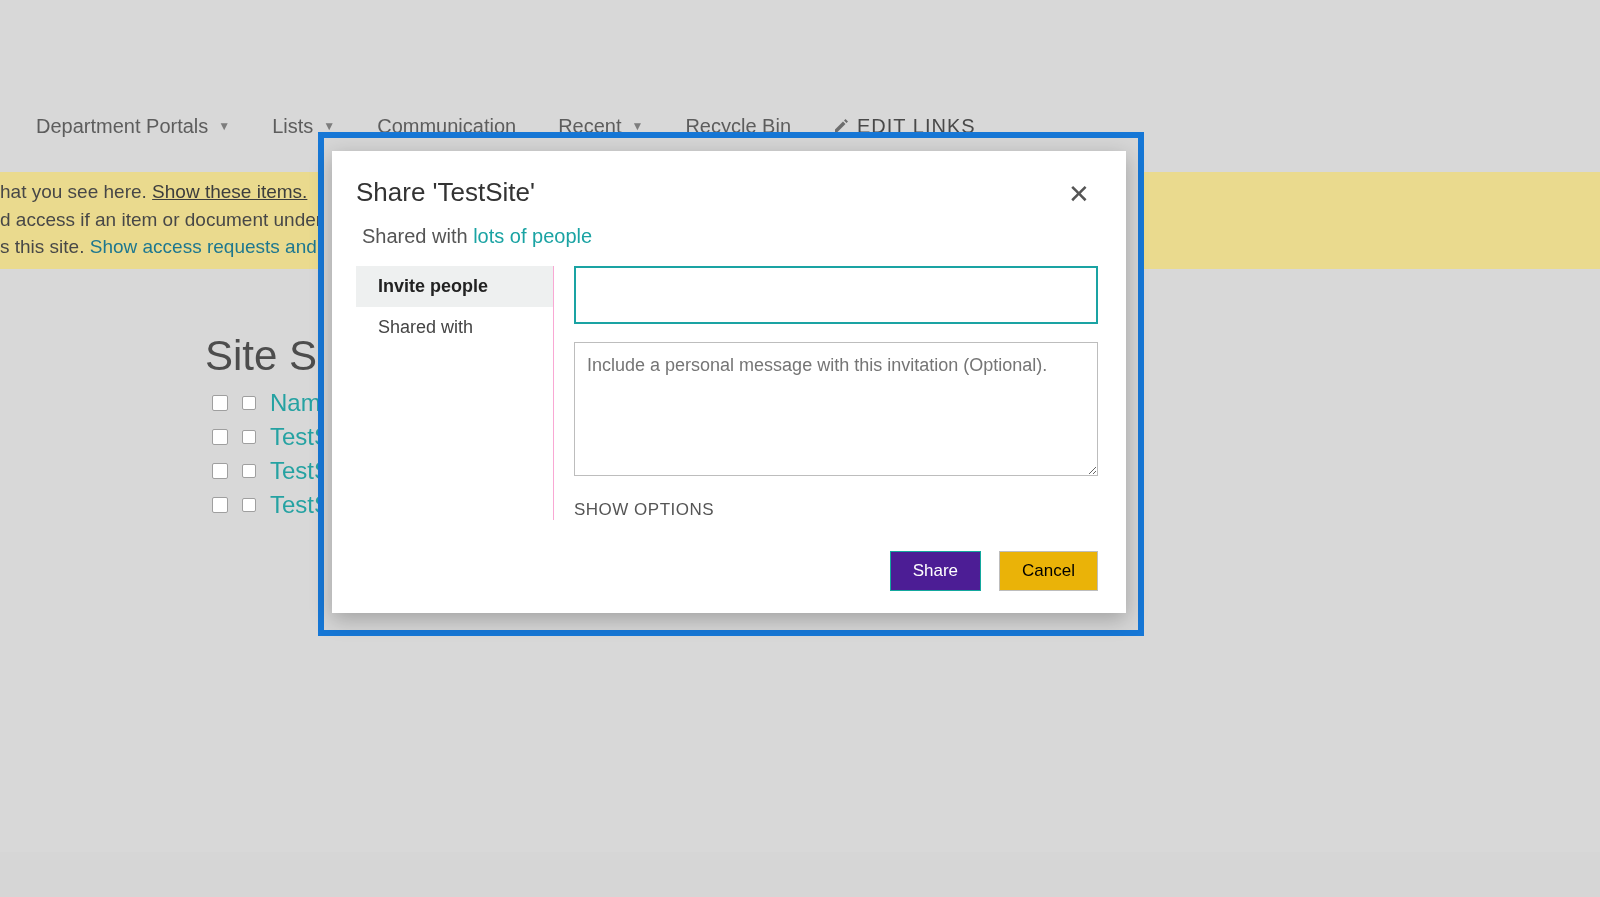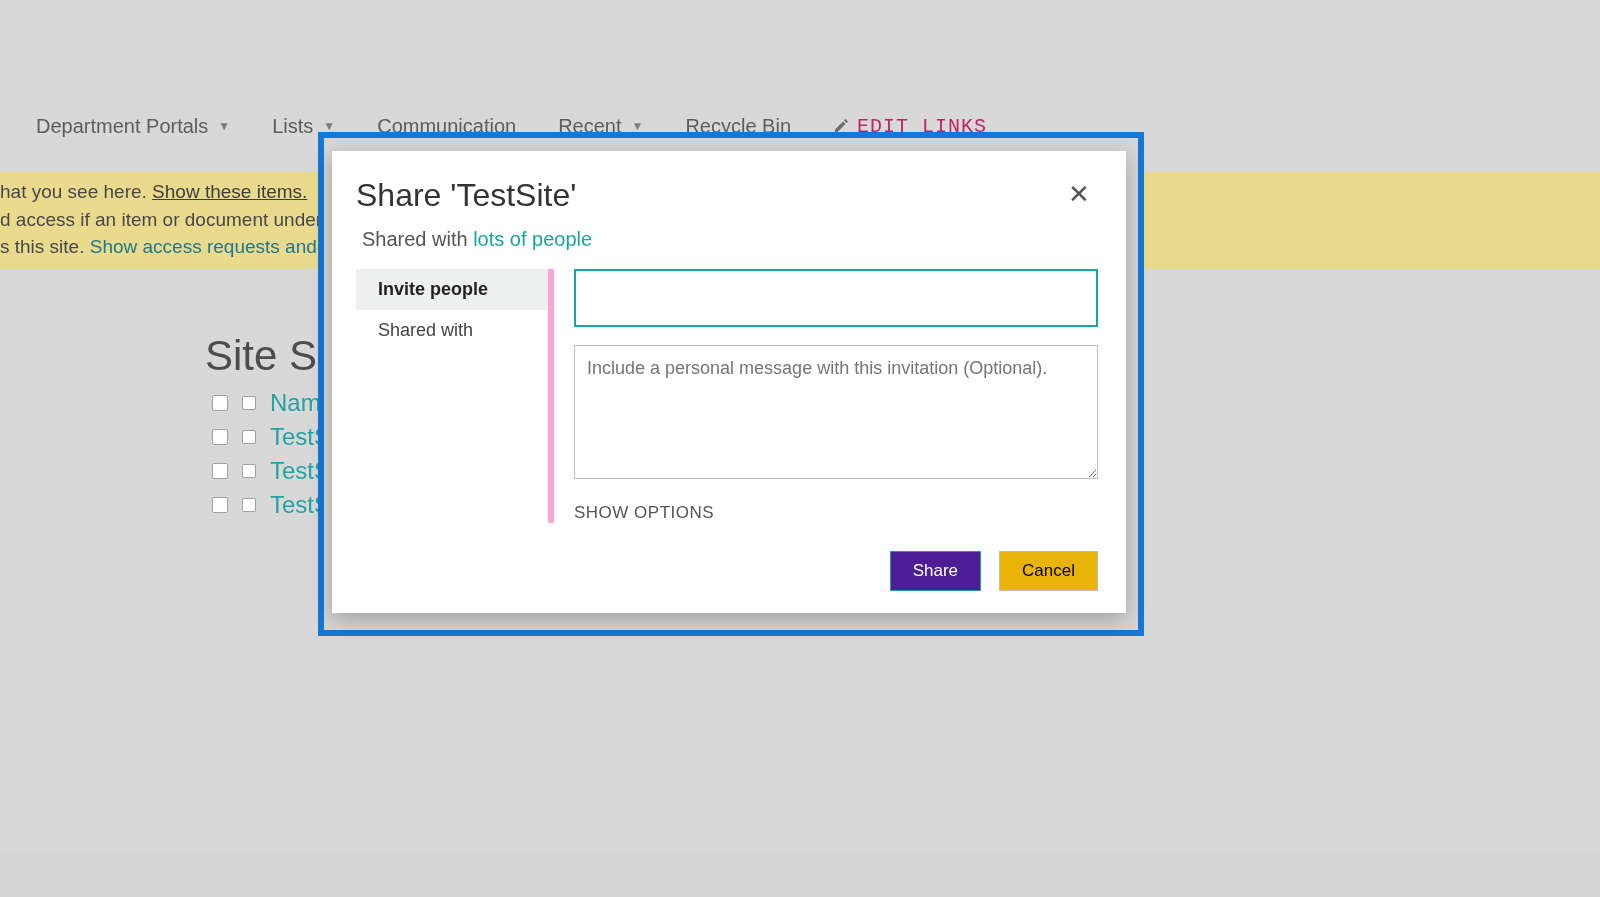--- a/index.html
+++ b/index.html
@@ -3,21 +3,21 @@
 <meta charset="utf-8">
 <style>
   * { box-sizing: border-box; margin: 0; padding: 0; }
   html, body { width: 1600px; height: 897px; overflow: hidden; font-family: "Segoe UI", Arial, sans-serif; background: #d6d6d6; }
   .canvas { position: relative; width: 1600px; height: 852px; }
 
   
   .topnav { position: absolute; left: 0; right: 0; top: 108px; height: 36px; display: flex; align-items: center; gap: 42px; padding-left: 36px; color: #555; font-size: 20px; }
   .topnav .nav-item { display: flex; align-items: center; gap: 10px; cursor: pointer; }
   .topnav .caret { font-size: 12px; color: #777; }
-  .topnav .edit-links { display: flex; align-items: center; gap: 8px; color: #be185d; letter-spacing: 1px; font-family: Liberation Mono, monospace; }
+  .topnav .edit-links { display: flex; align-items: center; gap: 8px; color: #404040; letter-spacing: 1px; }
   .topnav .pencil { width: 16px; height: 16px; }
 
   
   .notice { position: absolute; left: 0; right: 0; top: 172px; background: #e9d988; padding: 6px 0 8px 0; color: #3e3e3e; font-size: 19px; line-height: 1.45; }
   .notice .line1 { padding-left: 0; }
   .notice a.underline { text-decoration: underline; color: #333; }
   .notice a.link { color: #12708a; text-decoration: none; }
 
   
   .page-heading { position: absolute; left: 205px; top: 332px; font-weight: 300; font-size: 42px; color: #444; }
@@ -30,27 +30,27 @@
 
   
   .overlay { position: absolute; inset: 0; background: rgba(255,255,255,0.05); }
 
   
   .highlight { position: absolute; left: 318px; top: 132px; width: 826px; height: 504px; border: 6px solid #1677d6; background: #d6d6d6; }
 
   
   .modal { position: absolute; left: 332px; top: 151px; width: 794px; height: 462px; background: #fff; box-shadow: 0 6px 20px rgba(0,0,0,.25); }
   .modal-header { padding: 26px 30px 10px 24px; display: flex; justify-content: space-between; align-items: flex-start; }
-  .modal-title { font-size: 32px; font-weight: 400; color: #333; }
+  .modal-title { font-size: 26px; font-weight: 400; color: #333; }
   .modal-close { width: 34px; height: 34px; cursor: pointer; display: flex; align-items: center; justify-content: center; color: #555; font-size: 26px; font-weight: 400; }
   .modal-sub { padding: 4px 24px 18px 30px; font-size: 20px; color: #555; }
   .modal-sub a { color: #1aa3a3; text-decoration: none; }
 
   .modal-body { display: flex; }
-  .modal-tabs { width: 198px; border-right: 6px solid #f9a8d4; margin-left: 24px; }
+  .modal-tabs { width: 198px; border-right: 1px solid #f9a8d4; margin-left: 24px; }
   .tab { padding: 10px 20px 10px 22px; font-size: 18px; color: #444; cursor: pointer; }
   .tab.selected { background: #eef0f0; font-weight: 600; color: #222; }
 
   .modal-form { flex: 1; padding: 0 28px 0 20px; }
   .people-input { width: 100%; height: 58px; border: 2px solid #1aa3a3; padding: 6px 10px; font-size: 18px; outline: none; resize: none; }
   .msg-input { width: 100%; height: 134px; margin-top: 14px; border: 1px solid #bdbdbd; padding: 12px 12px; font-size: 18px; color: #666; outline: none; resize: both; font-family: inherit; }
   .show-options { margin-top: 20px; color: #555; font-size: 17px; letter-spacing: .5px; cursor: pointer; }
 
   .modal-footer { position: absolute; right: 28px; bottom: 22px; display: flex; gap: 18px; }
   .btn { height: 40px; padding: 0 22px; font-size: 17px; border: 1px solid #bdbdbd; background: #eab308; cursor: pointer; }

